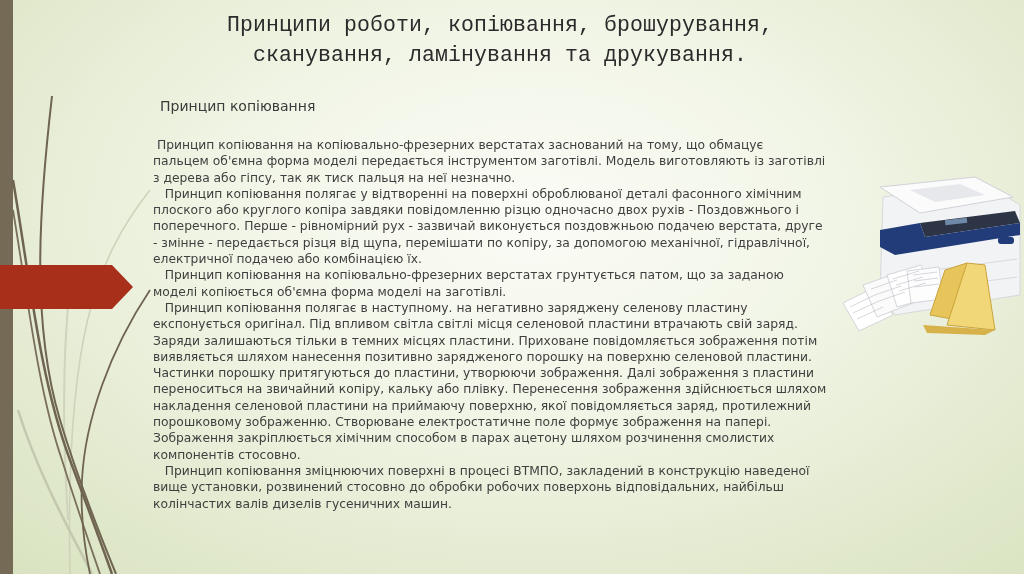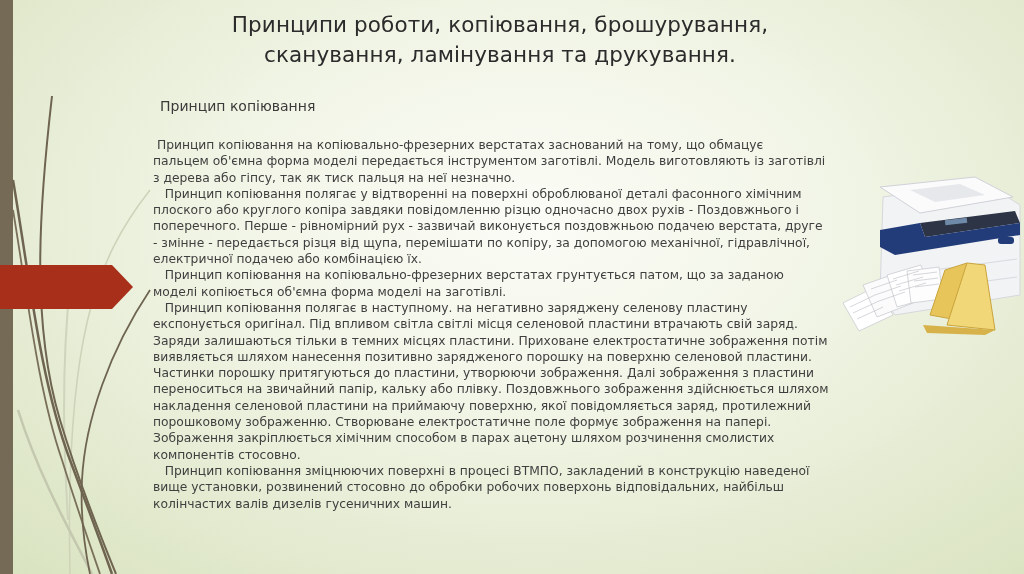--- a/index.html
+++ b/index.html
@@ -15,20 +15,21 @@
     }
     .deco-curves { position: absolute; left: 0; top: 0; width: 160px; height: 574px; }
     .arrow {
       position: absolute; left: 0; top: 265px; width: 133px; height: 44px;
     }
     .title {
       position: absolute; left: 150px; top: 10px; width: 700px;
       text-align: center; font-size: 21.5px; line-height: 30px;
       color: #2b2b2b; font-weight: normal; margin: 0;
       letter-spacing: 0.1px;
+      font-family: Liberation Mono, monospace;
     }
     .subtitle {
       position: absolute; left: 160px; top: 98px;
       font-size: 14px; color: #3a3a3a; margin: 0; font-weight: normal;
     }
     .body-text {
       position: absolute; left: 153px; top: 137px; width: 700px;
       font-size: 12.3px; line-height: 16.3px; color: #3f3f3f;
     }
     .body-text p { margin: 0; white-space: nowrap; }
@@ -70,24 +71,24 @@
     <p>з дерева або гіпсу, так як тиск пальця на неї незначно.</p>
     <p style="white-space:pre">   Принцип копіювання полягає у відтворенні на поверхні оброблюваної деталі фасонного хімічним</p>
     <p>плоского або круглого копіра завдяки повідомленню різцю одночасно двох рухів - Поздовжнього і</p>
     <p>поперечного. Перше - рівномірний рух - зазвичай виконується поздовжньою подачею верстата, друге</p>
     <p>- змінне - передається різця від щупа, перемішати по копіру, за допомогою механічної, гідравлічної,</p>
     <p>електричної подачею або комбінацією їх.</p>
     <p style="white-space:pre">   Принцип копіювання на копіювально-фрезерних верстатах грунтується патом, що за заданою</p>
     <p>моделі копіюється об'ємна форма моделі на заготівлі.</p>
     <p style="white-space:pre">   Принцип копіювання полягає в наступному. на негативно заряджену селенову пластину</p>
     <p>експонується оригінал. Під впливом світла світлі місця селеновой пластини втрачають свій заряд.</p>
-    <p>Заряди залишаються тільки в темних місцях пластини. Приховане електростатичне зображення потім</p>
+    <p>Заряди залишаються тільки в темних місцях пластини. Приховане повідомляється зображення потім</p>
     <p>виявляється шляхом нанесення позитивно зарядженого порошку на поверхню селеновой пластини.</p>
     <p>Частинки порошку притягуються до пластини, утворюючи зображення. Далі зображення з пластини</p>
-    <p>переноситься на звичайний папір, кальку або плівку. Поздовжнього зображення здійснюється шляхом</p>
+    <p>переноситься на звичайний копіру, кальку або плівку. Перенесення зображення здійснюється шляхом</p>
     <p>накладення селеновой пластини на приймаючу поверхню, якої повідомляється заряд, протилежний</p>
     <p>порошковому зображенню. Створюване електростатичне поле формує зображення на папері.</p>
     <p>Зображення закріплюється хімічним способом в парах ацетону шляхом розчинення смолистих</p>
     <p>компонентів стосовно.</p>
     <p style="white-space:pre">   Принцип копіювання зміцнюючих поверхні в процесі ВТМПО, закладений в конструкцію наведеної</p>
     <p>вище установки, розвинений стосовно до обробки робочих поверхонь відповідальних, найбільш</p>
     <p>колінчастих валів дизелів гусеничних машин.</p>
   </div>
 
   <svg class="printer-img" viewBox="0 0 190 165">

